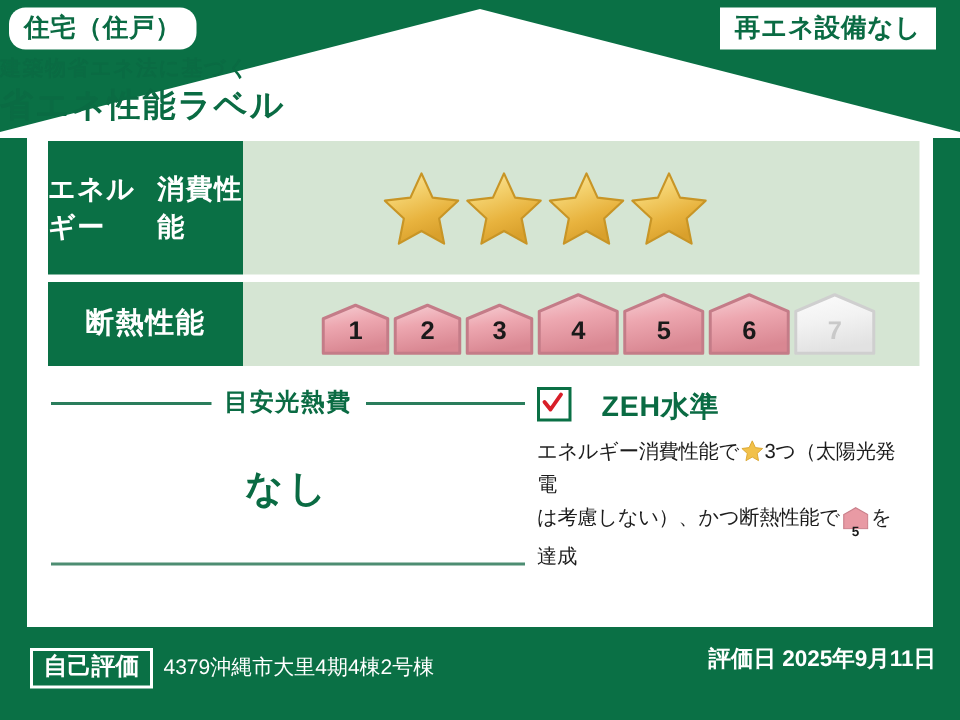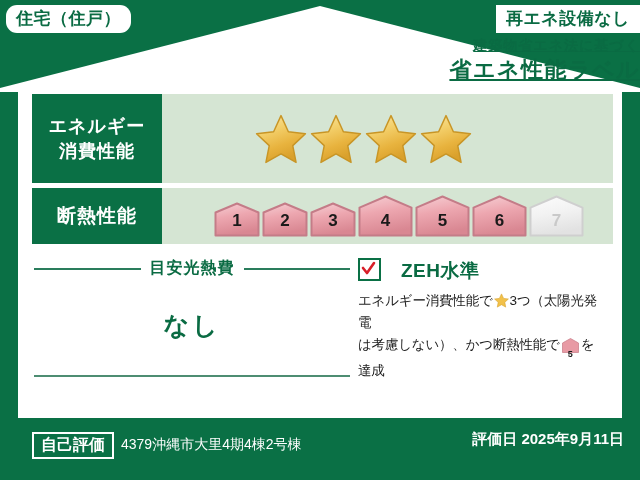--- a/index.html
+++ b/index.html
@@ -19,50 +19,49 @@
     color:#0a6b43;
     font-weight:bold;
     font-size:17px;
     letter-spacing:.5px;
     padding:5px 10px 6px 10px;
     line-height:1;
     white-space:nowrap;
     z-index:6;
   }
   #badge-dwelling{left:6px;border-radius:11px;}
-  #badge-renew{right:0;}
+  #badge-renew{right:16px;}
 
   
   #roof{
     position:absolute;left:0;right:0;top:0;height:92px;
     z-index:2;
     pointer-events:none;
   }
   #title-block{
     position:absolute;left:0;right:0;top:38px;
-    text-align:right;color:#0a6b43;z-index:5;
+    text-align:left;color:#0a6b43;z-index:5;
     line-height:1;
-    text-decoration:underline;
   }
   #title-sub{font-size:14px;font-weight:bold;letter-spacing:1px;}
   #title-main{font-size:22px;font-weight:bold;letter-spacing:1.5px;margin-top:7px;}
 
   
   #card{
     position:absolute;left:18px;right:18px;top:88px;bottom:62px;
     background:#ffffff;
     z-index:3;
   }
 
   
   .perf-row{display:flex;align-items:stretch;}
   .perf-label{
     background:#0a7045;color:#fff;
     font-weight:bold;
-    display:flex;flex-direction:column;align-items:center;justify-content:center;
+    display:flex;flex-direction:row;align-items:center;justify-content:center;
     flex:0 0 130px;
     line-height:1.35;
     letter-spacing:1px;
   }
   .perf-value{
     flex:1;background:#d5e5d3;
     display:flex;align-items:center;
   }
   #row-energy{height:89px;margin:6px 9px 0 14px;}
   #row-energy .perf-label{font-size:18px;}
@@ -117,21 +116,21 @@
   }
   .inline-star{vertical-align:-3px;margin:0 1px;}
   .inline-house{vertical-align:-4px;margin:0 2px;position:relative;display:inline-block;}
   .inline-house .n{
     position:absolute;left:0;right:0;bottom:1px;text-align:center;
     font-size:9px;font-weight:bold;color:#1a1a1a;line-height:1;
   }
 
   
   #footer{
-    position:absolute;left:16px;right:0;bottom:0;height:62px;
+    position:absolute;left:4px;right:0;bottom:0;height:62px;
     z-index:4;color:#fff;
   }
   #footer-left{position:absolute;left:16px;top:14px;display:flex;align-items:center;gap:7px;}
   #self-eval{
     border:2px solid #ffffff;
     color:#ffffff;font-weight:bold;font-size:16px;
     padding:2px 7px 3px 7px;line-height:1.1;white-space:nowrap;
   }
   #building-name{font-size:14px;color:#fff;white-space:nowrap;text-align:center;}
   #footer-right{position:absolute;right:16px;top:12px;text-align:right;}

